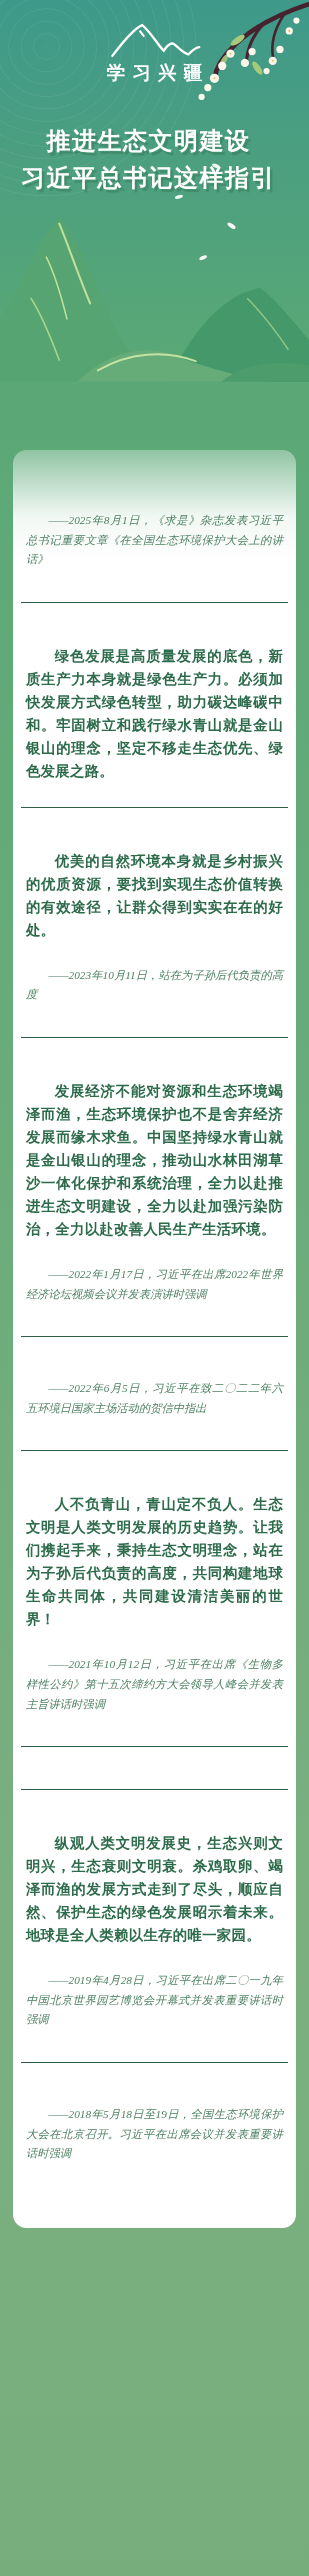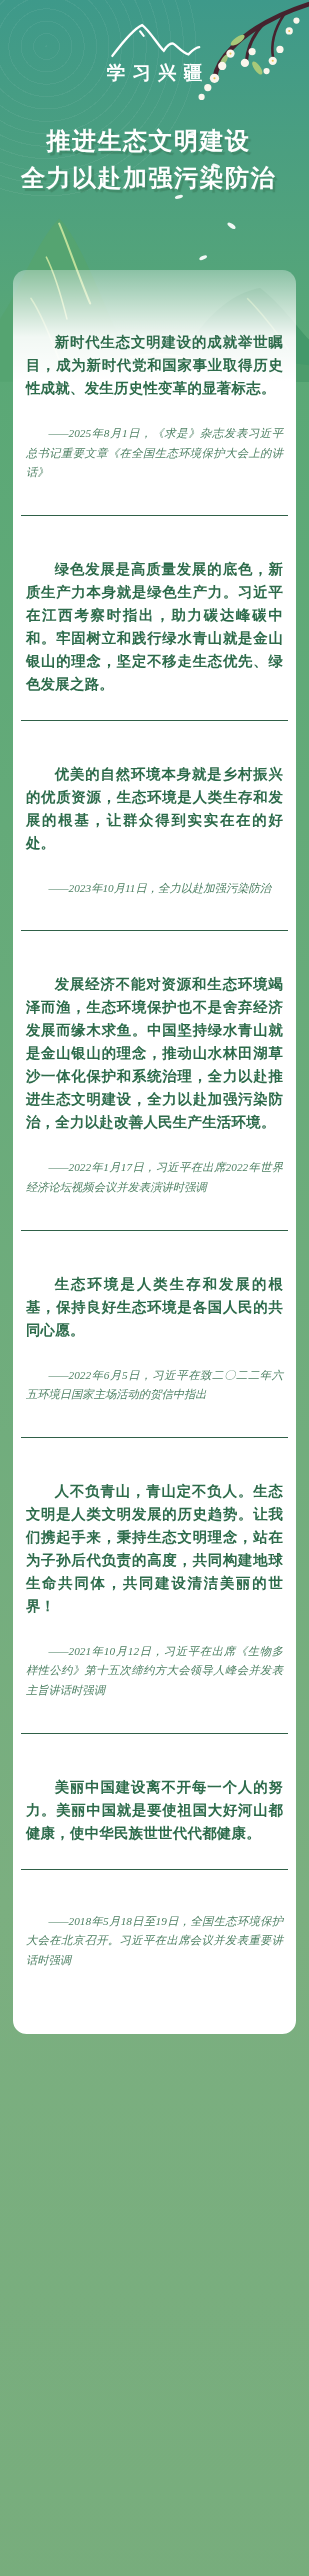--- a/index.html
+++ b/index.html
@@ -13,21 +13,21 @@
     background:linear-gradient(180deg,
       #3E998A 0%,
       #4B9F80 4%,
       #5AA876 9.5%,
       #7BAF80 50%,
       #74AB79 86%,
       #5FA06F 94%,
       #538F63 100%);
   }
   
-  .hero{position:relative;height:270px;flex:0 0 auto;z-index:2;}
+  .hero{position:relative;height:450px;flex:0 0 auto;z-index:2;}
   .hero .contours{
     position:absolute;left:-113px;top:-113px;width:319px;height:319px;border-radius:50%;
     background:repeating-radial-gradient(circle,rgba(255,255,255,.055) 0 1px,transparent 1px 12.4px);
   }
   .logo{position:absolute;top:21.6px;left:0;right:0;text-align:center;color:#fff;}
   .logo svg{display:block;margin:0 auto;}
   .logo-text{
     display:inline-block;margin-top:1px;
     font-family:"Liberation Serif",serif;font-weight:700;
     font-size:18.5px;letter-spacing:7.2px;text-indent:7.2px;color:#fff;
@@ -81,21 +81,21 @@
         <svg width="98" height="37" viewBox="0 0 190 72" fill="none">
           <path d="M12,66 C36,34 56,12 70,6 C84,16 100,44 112,56 C118,47 126,39 132,43 C140,49 150,61 160,63 C166,57 174,49 181,49" stroke="#ffffff" stroke-width="4.5" stroke-linecap="round" fill="none"></path>
           <path d="M66,18 L73,27" stroke="#ffffff" stroke-width="4" stroke-linecap="round"></path>
         </svg>
       </span>
       <span class="logo-text">学习兴疆</span>
     </div>
 
     <div class="title">
       <span class="t1">推进生态文明建设</span>
-      <span class="t2">全力以赴加强污染防治</span>
+      <span class="t2">习近平总书记这样指引</span>
     </div>
 
     <span class="branch">
       <svg width="155" height="268" viewBox="0 0 300 520" fill="none">
         <path d="M300,8 C238,28 188,54 150,94 C130,114 120,132 117,152" stroke="#46232E" stroke-width="9" fill="none" stroke-linecap="round"></path>
         <path d="M212,46 C192,68 181,94 179,118" stroke="#46232E" stroke-width="6" fill="none" stroke-linecap="round"></path>
         <path d="M252,28 C232,58 226,88 231,114" stroke="#46232E" stroke-width="5" fill="none" stroke-linecap="round"></path>
         <ellipse cx="162" cy="78" rx="16" ry="6" transform="rotate(-35 162 78)" fill="#A8C979"></ellipse>
         <ellipse cx="200" cy="132" rx="15" ry="6" transform="rotate(55 200 132)" fill="#A8C979"></ellipse>
         <ellipse cx="135" cy="118" rx="14" ry="5" transform="rotate(-60 135 118)" fill="#9CC07A"></ellipse>
@@ -139,59 +139,61 @@
       <path d="M90,120 C105,150 120,200 130,240" stroke="#BFE09B" stroke-width="3" fill="none" stroke-linecap="round"></path>
       <path d="M60,200 C80,230 100,280 115,320" stroke="#A9D48F" stroke-width="3" fill="none" stroke-linecap="round"></path>
       <path d="M150,362 C210,305 280,285 350,315 C410,338 470,352 520,362 Z" fill="#65AC79"></path>
       <path d="M190,340 C250,305 320,300 380,322" stroke="#C4E2A0" stroke-width="4" fill="none" stroke-linecap="round"></path>
       <path d="M430,362 C470,330 520,318 600,330 L600,362 Z" fill="#4D9C6C"></path>
     </svg>
   </div>
 
   <div class="card" id="quote-list">
     <section class="quote-block">
-      <p class="quote-text">新时代生态文明建设的成就举世瞩目，成为新时代党和国家事业取得历史性成就、发生历史性变革的显著标志。</p>
       <p class="quote-source">——2025年8月1日，《求是》杂志发表习近平总书记重要文章《在全国生态环境保护大会上的讲话》</p>
       <hr class="separator">
     </section>
 
     <section class="quote-block">
-      <p class="quote-text">绿色发展是高质量发展的底色，新质生产力本身就是绿色生产力。习近平在江西考察时指出，助力碳达峰碳中和。牢固树立和践行绿水青山就是金山银山的理念，坚定不移走生态优先、绿色发展之路。</p>
-      <hr class="separator">
-    </section>
-
-    <section class="quote-block">
-      <p class="quote-text">优美的自然环境本身就是乡村振兴的优质资源，生态环境是人类生存和发展的根基，让群众得到实实在在的好处。</p>
-      <p class="quote-source">——2023年10月11日，全力以赴加强污染防治</p>
+      <p class="quote-text">绿色发展是高质量发展的底色，新质生产力本身就是绿色生产力。必须加快发展方式绿色转型，助力碳达峰碳中和。牢固树立和践行绿水青山就是金山银山的理念，坚定不移走生态优先、绿色发展之路。</p>
+      <hr class="separator">
+    </section>
+
+    <section class="quote-block">
+      <p class="quote-text">优美的自然环境本身就是乡村振兴的优质资源，要找到实现生态价值转换的有效途径，让群众得到实实在在的好处。</p>
+      <p class="quote-source">——2023年10月11日，站在为子孙后代负责的高度</p>
       <hr class="separator">
     </section>
 
     <section class="quote-block">
       <p class="quote-text">发展经济不能对资源和生态环境竭泽而渔，生态环境保护也不是舍弃经济发展而缘木求鱼。中国坚持绿水青山就是金山银山的理念，推动山水林田湖草沙一体化保护和系统治理，全力以赴推进生态文明建设，全力以赴加强污染防治，全力以赴改善人民生产生活环境。</p>
       <p class="quote-source">——2022年1月17日，习近平在出席2022年世界经济论坛视频会议并发表演讲时强调</p>
       <hr class="separator">
     </section>
 
     <section class="quote-block">
-      <p class="quote-text">生态环境是人类生存和发展的根基，保持良好生态环境是各国人民的共同心愿。</p>
       <p class="quote-source">——2022年6月5日，习近平在致二〇二二年六五环境日国家主场活动的贺信中指出</p>
       <hr class="separator">
     </section>
 
     <section class="quote-block">
       <p class="quote-text">人不负青山，青山定不负人。生态文明是人类文明发展的历史趋势。让我们携起手来，秉持生态文明理念，站在为子孙后代负责的高度，共同构建地球生命共同体，共同建设清洁美丽的世界！</p>
       <p class="quote-source">——2021年10月12日，习近平在出席《生物多样性公约》第十五次缔约方大会领导人峰会并发表主旨讲话时强调</p>
       <hr class="separator">
     </section>
 
     <section class="quote-block">
-      <p class="quote-text">美丽中国建设离不开每一个人的努力。美丽中国就是要使祖国大好河山都健康，使中华民族世世代代都健康。</p>
-      <hr class="separator">
-    </section>
-
+      <hr class="separator">
+    </section>
+
+    <section class="quote-block">
+      <p class="quote-text">纵观人类文明发展史，生态兴则文明兴，生态衰则文明衰。杀鸡取卵、竭泽而渔的发展方式走到了尽头，顺应自然、保护生态的绿色发展昭示着未来。地球是全人类赖以生存的唯一家园。</p>
+      <p class="quote-source">——2019年4月28日，习近平在出席二〇一九年中国北京世界园艺博览会开幕式并发表重要讲话时强调</p>
+      <hr class="separator">
+    </section>
 
     <section class="quote-block">
       <p class="quote-source">——2018年5月18日至19日，全国生态环境保护大会在北京召开。习近平在出席会议并发表重要讲话时强调</p>
 
     </section>
 
   </div>
 
 </div>
 

